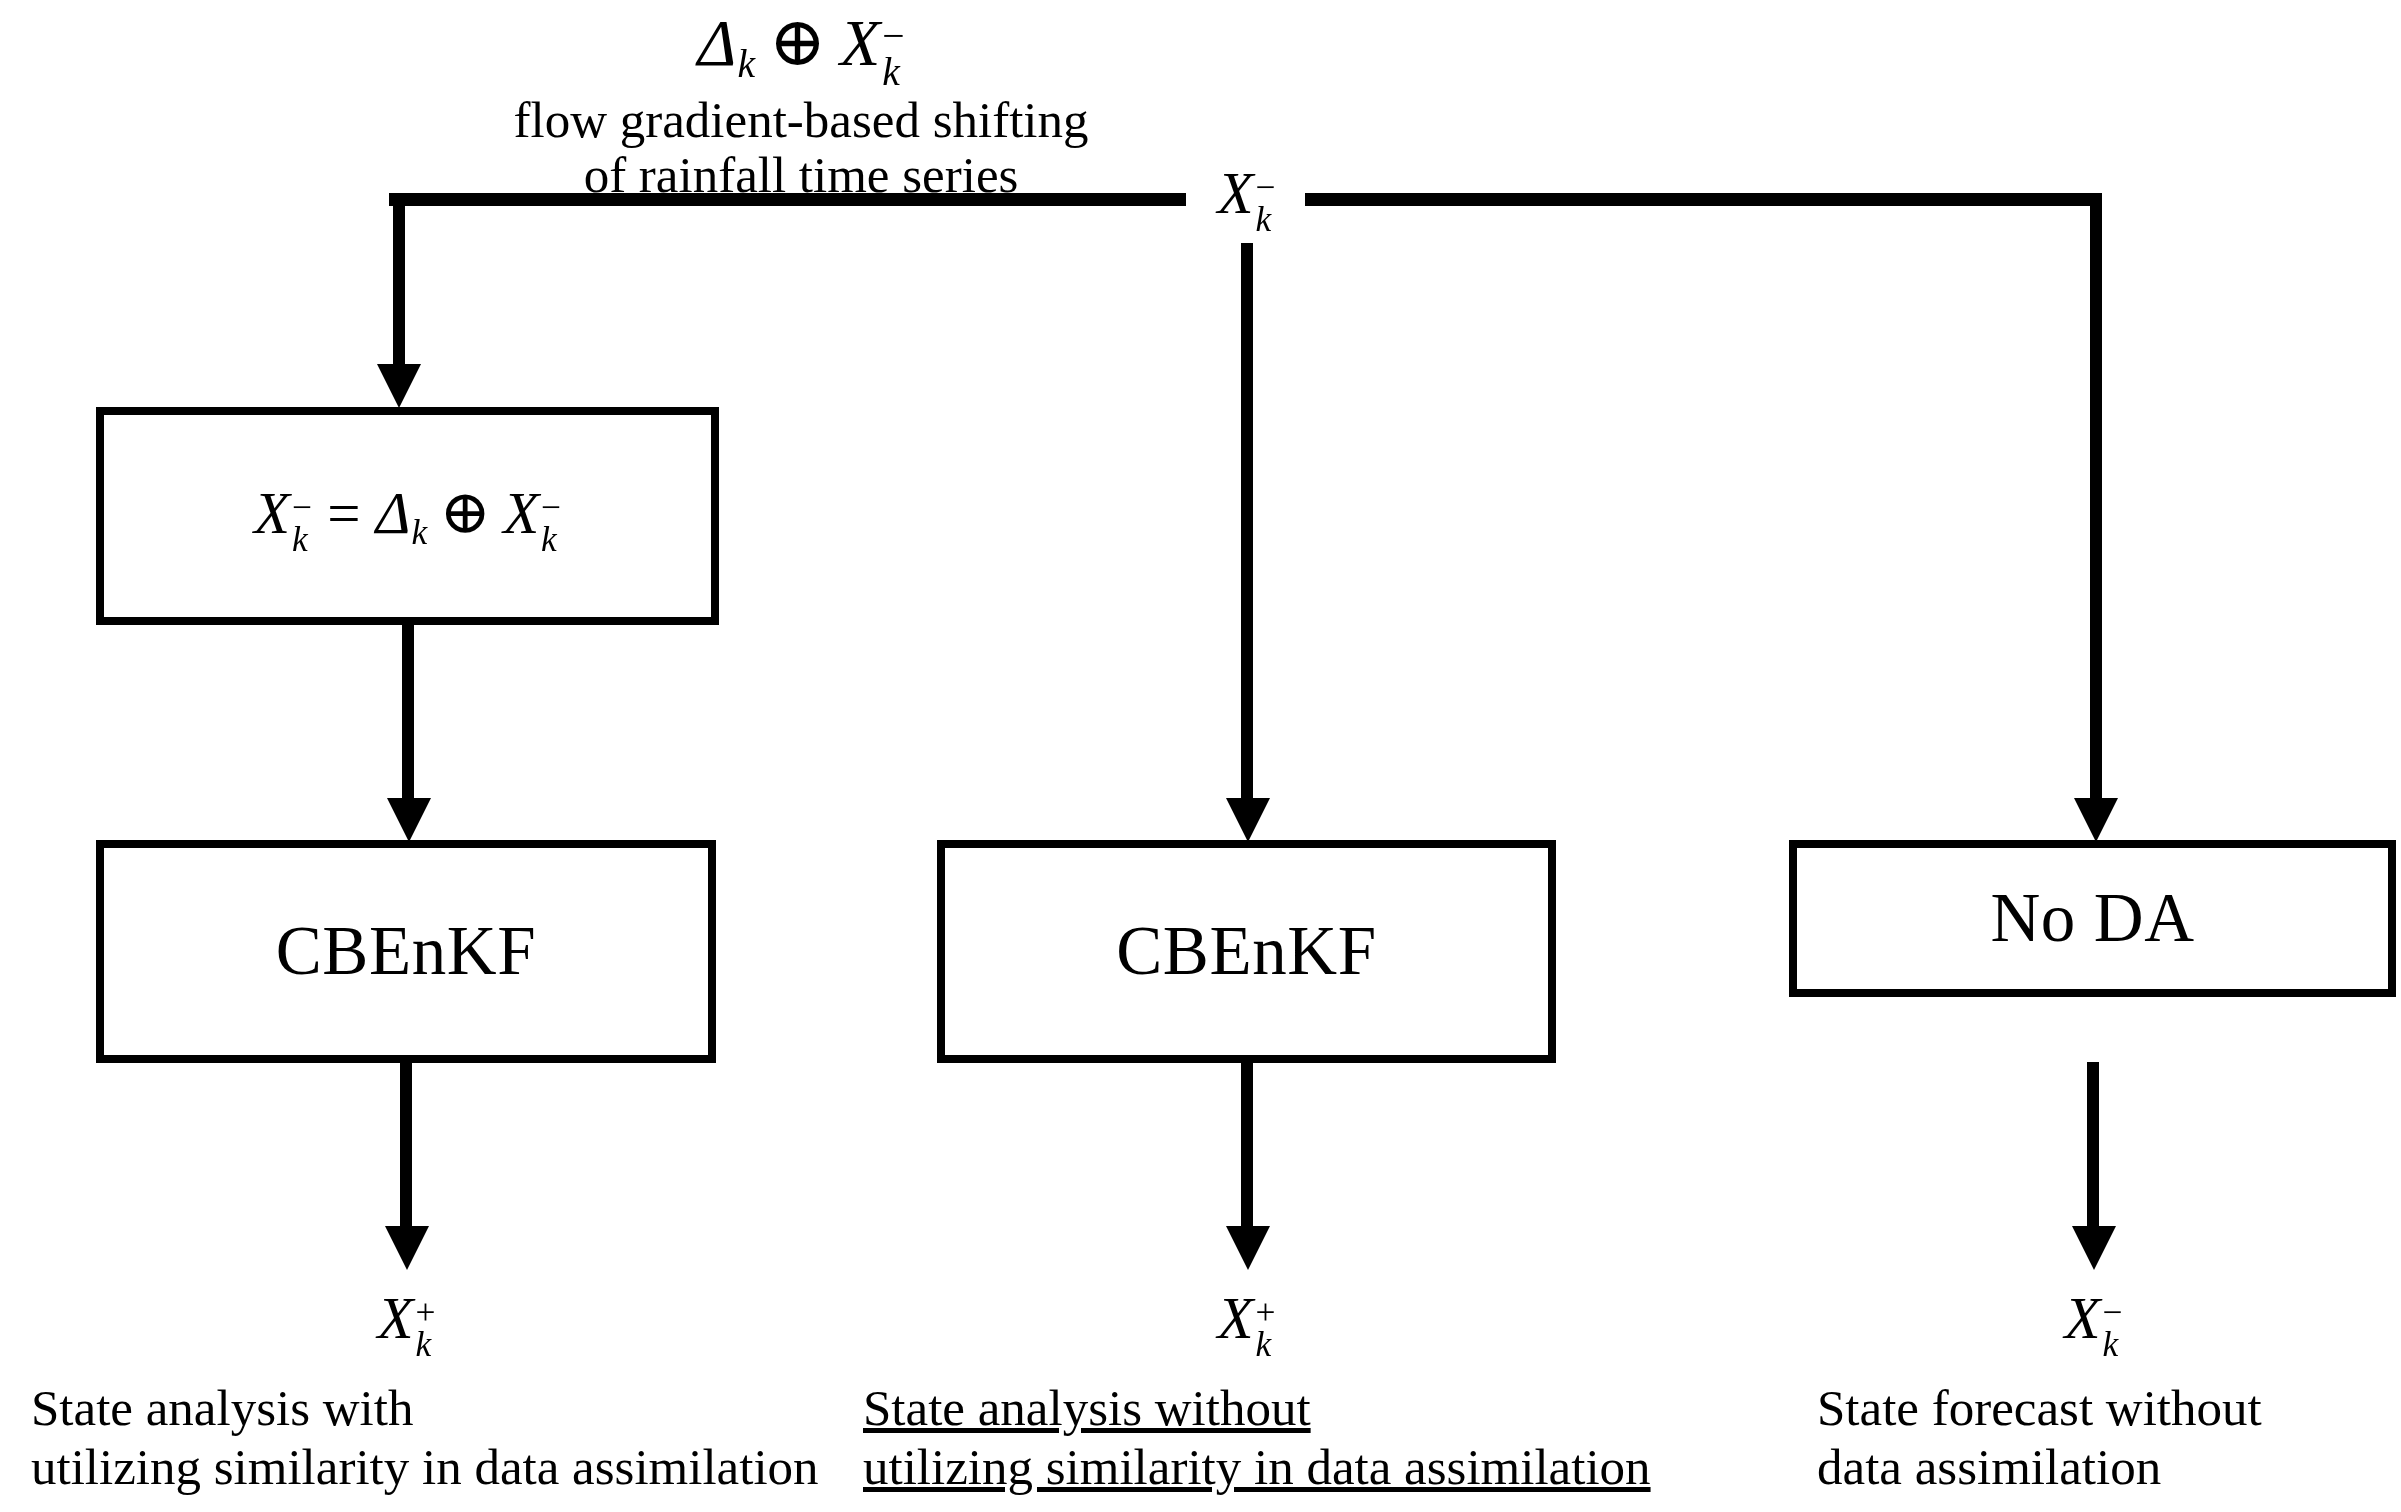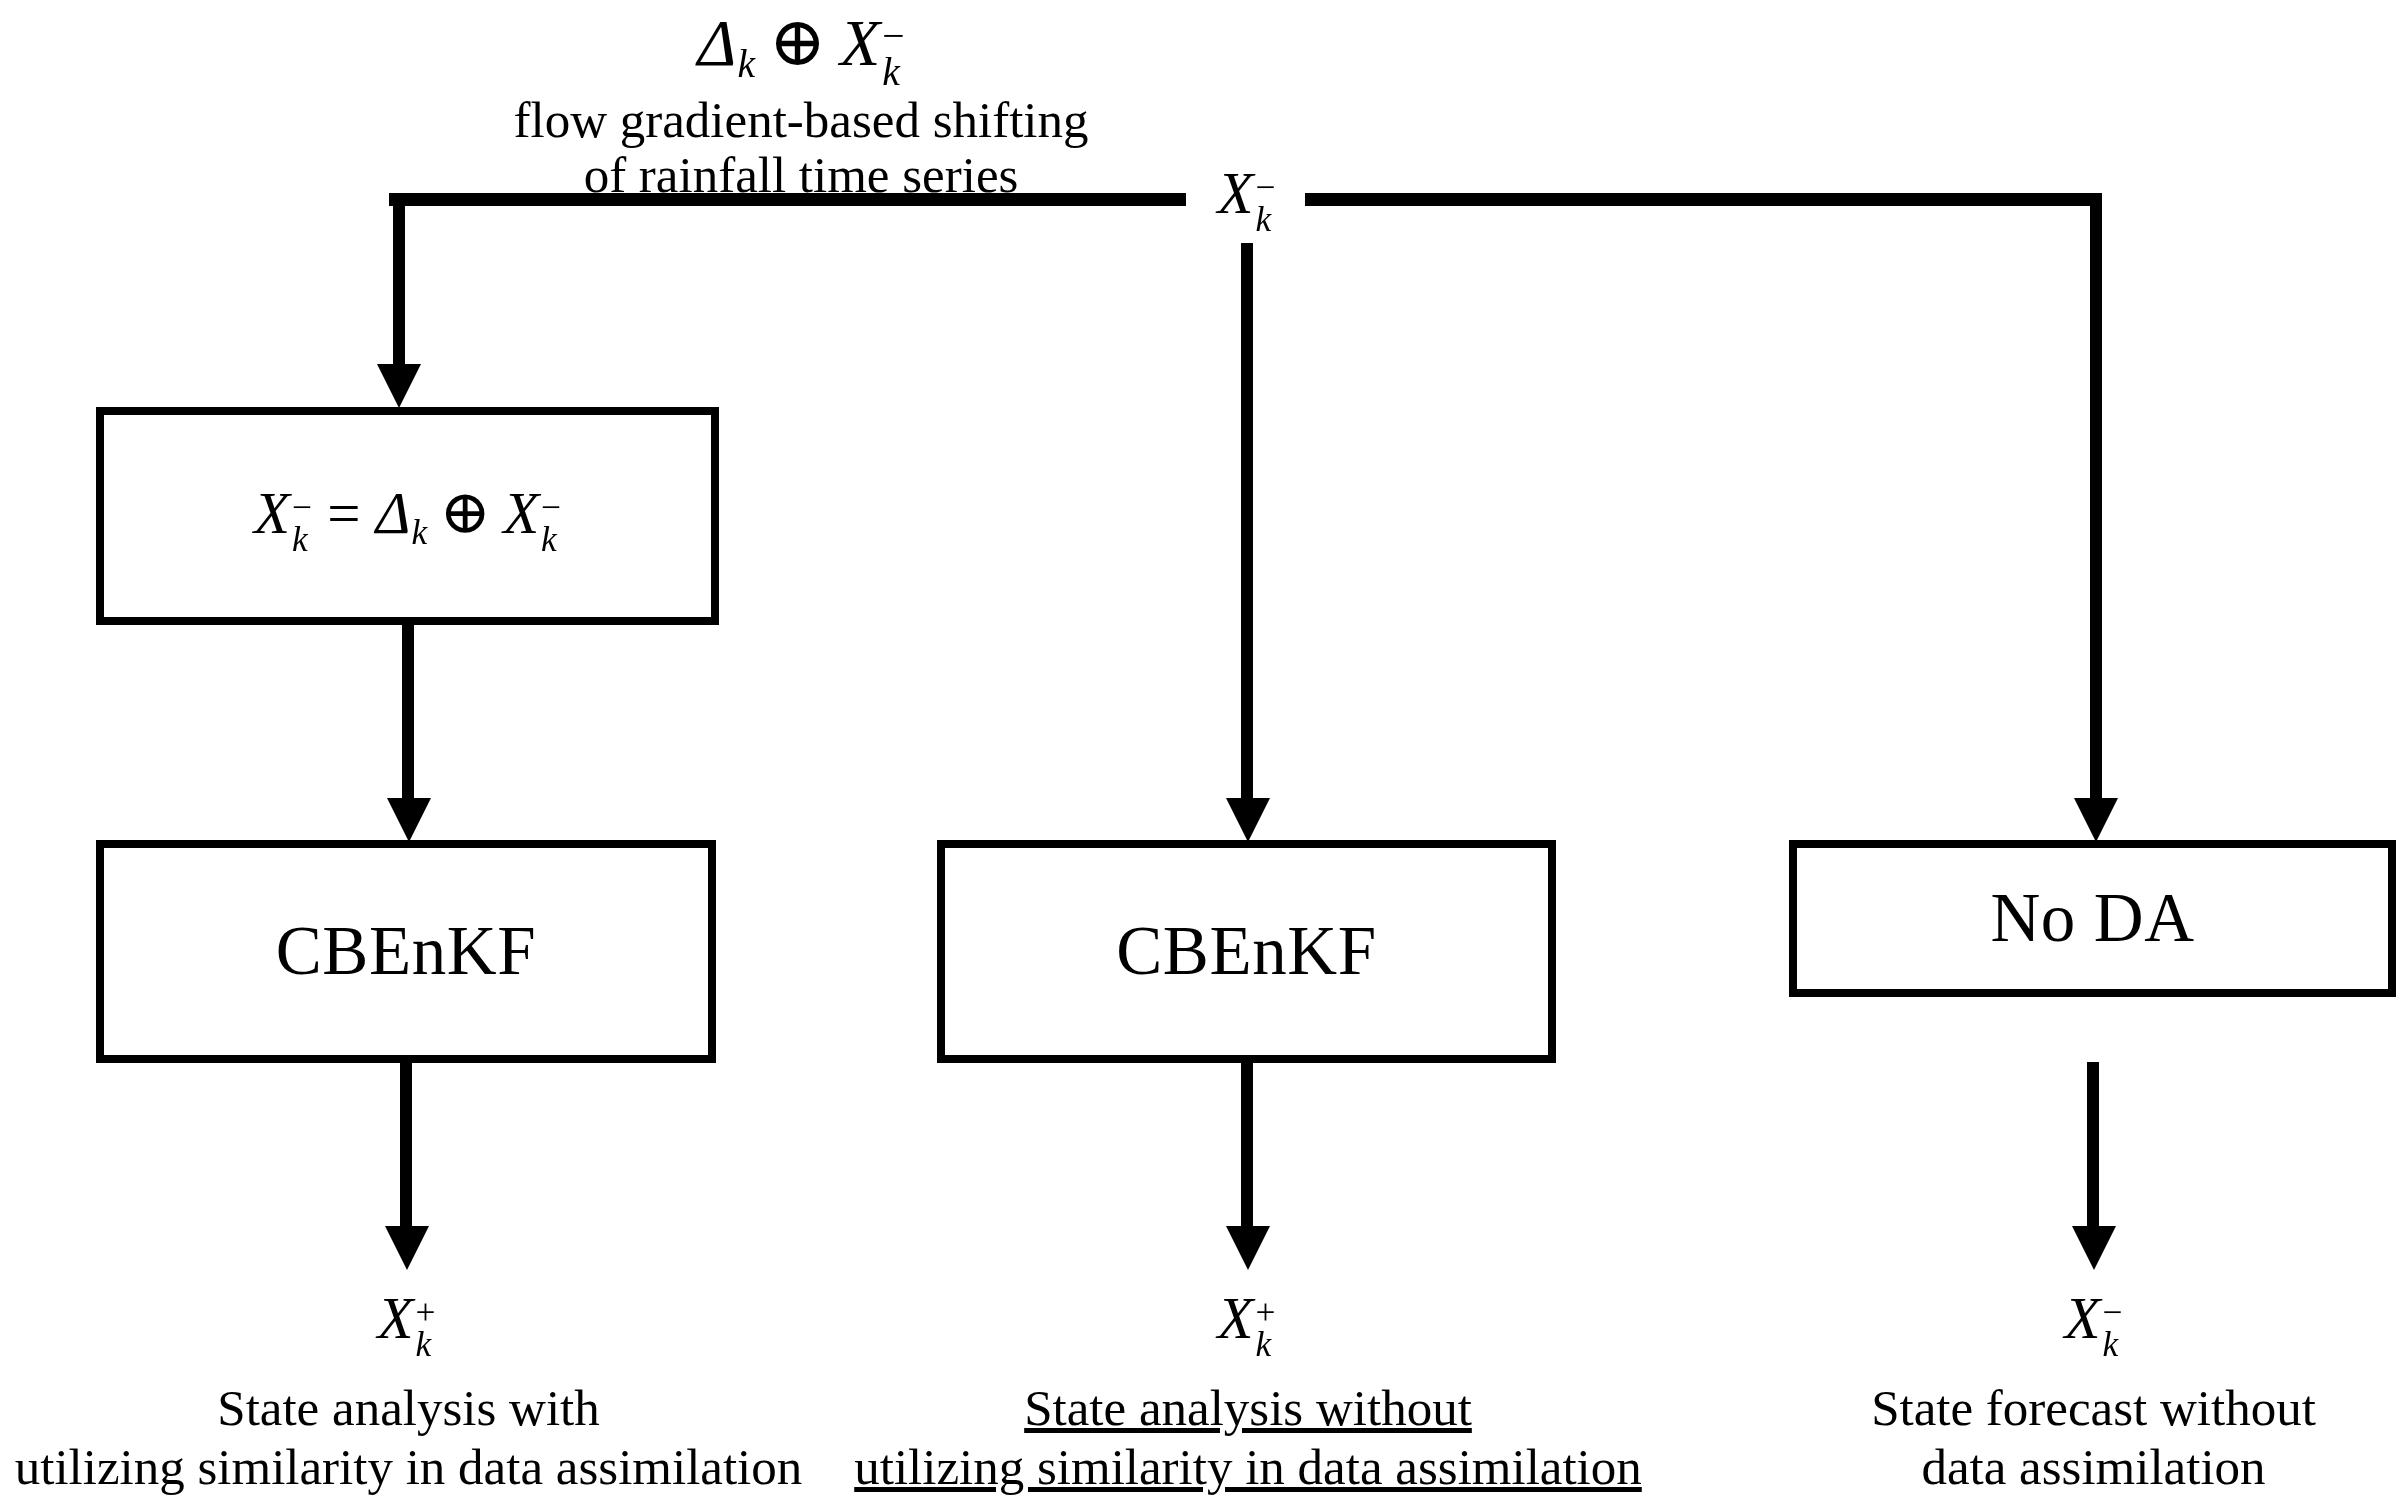--- a/index.html
+++ b/index.html
@@ -25,21 +25,21 @@
   .box {
     position:absolute; border:8.4px solid var(--ink); background:var(--bg);
     display:flex; align-items:center; justify-content:center;
   }
   .box-label { font-size:69px; letter-spacing:0.6px; }
 
   
   .topnote { position:absolute; left:446px; top:3.9px; width:710px; text-align:center; }
   .mathline { font-size:66px; line-height:1.12; margin-bottom:2.6px; }
   .note-line { font-size:51px; line-height:1.08; }
-  .caption { position:absolute; text-align:center; font-size:51px; line-height:1.16; }
+  .caption { position:absolute; text-align:left; font-size:51px; line-height:1.16;margin-left:31px; }
   .symlabel { position:absolute; text-align:center; font-size:59px; }
   .eq { font-size:59px; white-space:nowrap; }
 
   
   .it { font-style:italic; }
   .mx { display:inline-block; white-space:nowrap; }
   .ss {
     display:inline-block; vertical-align:-0.5em; margin-left:0.05em;
     font-size:60%; line-height:0.9; text-align:left;
   }

